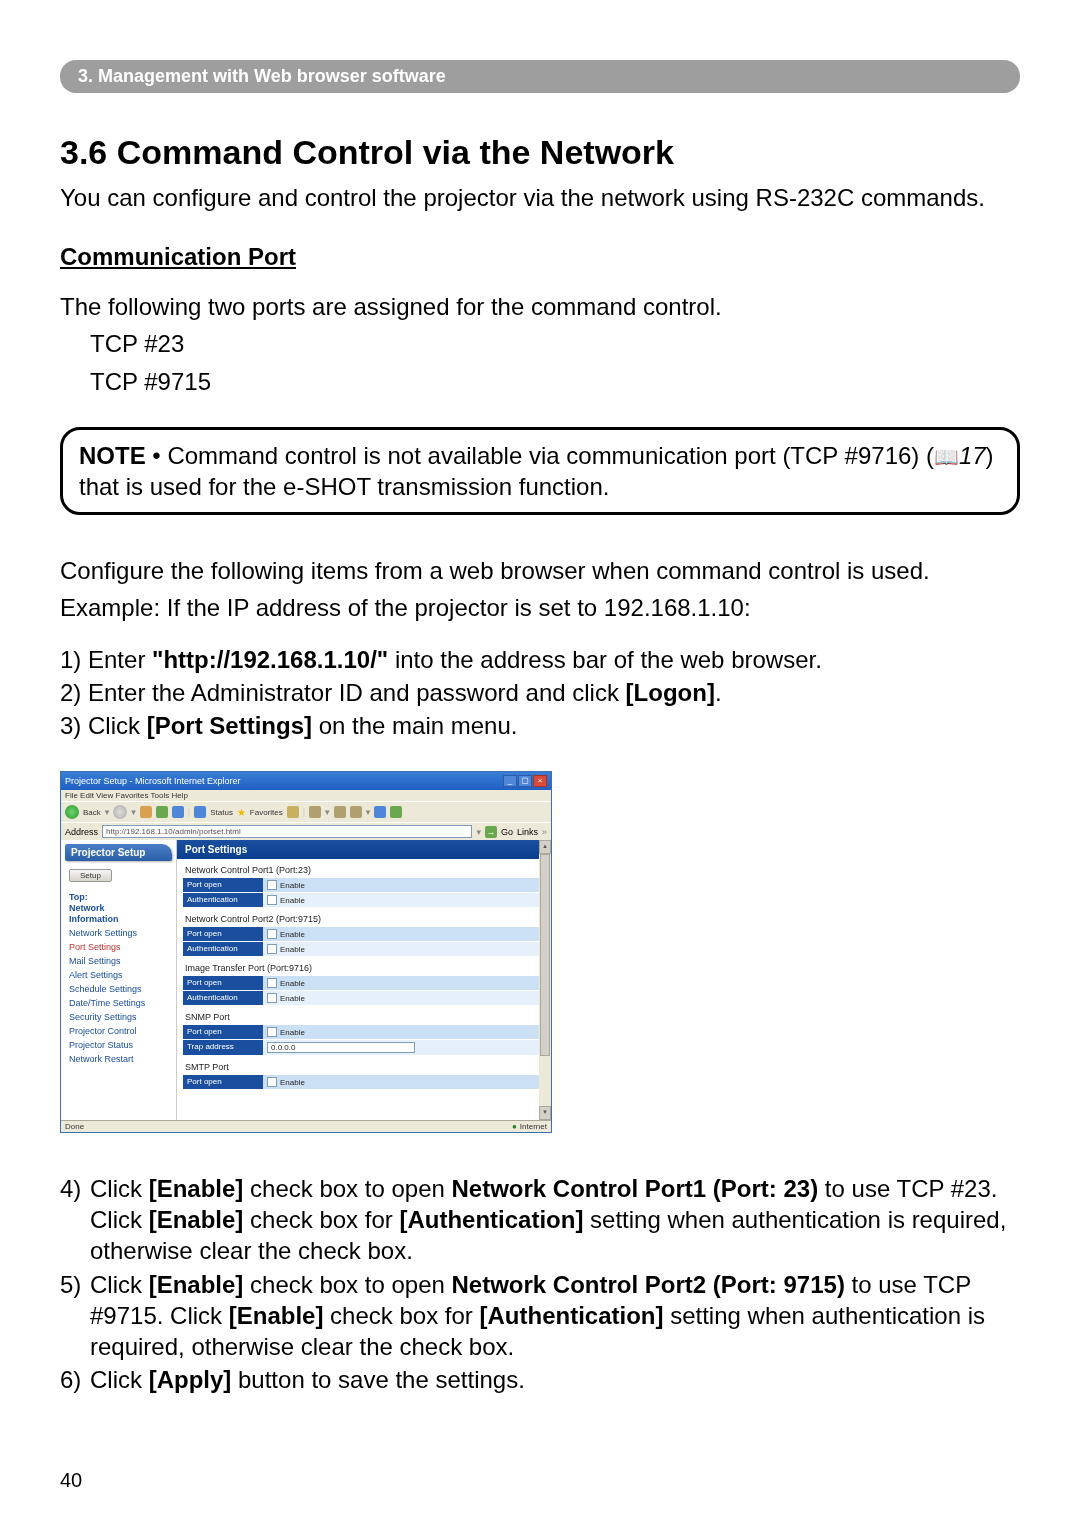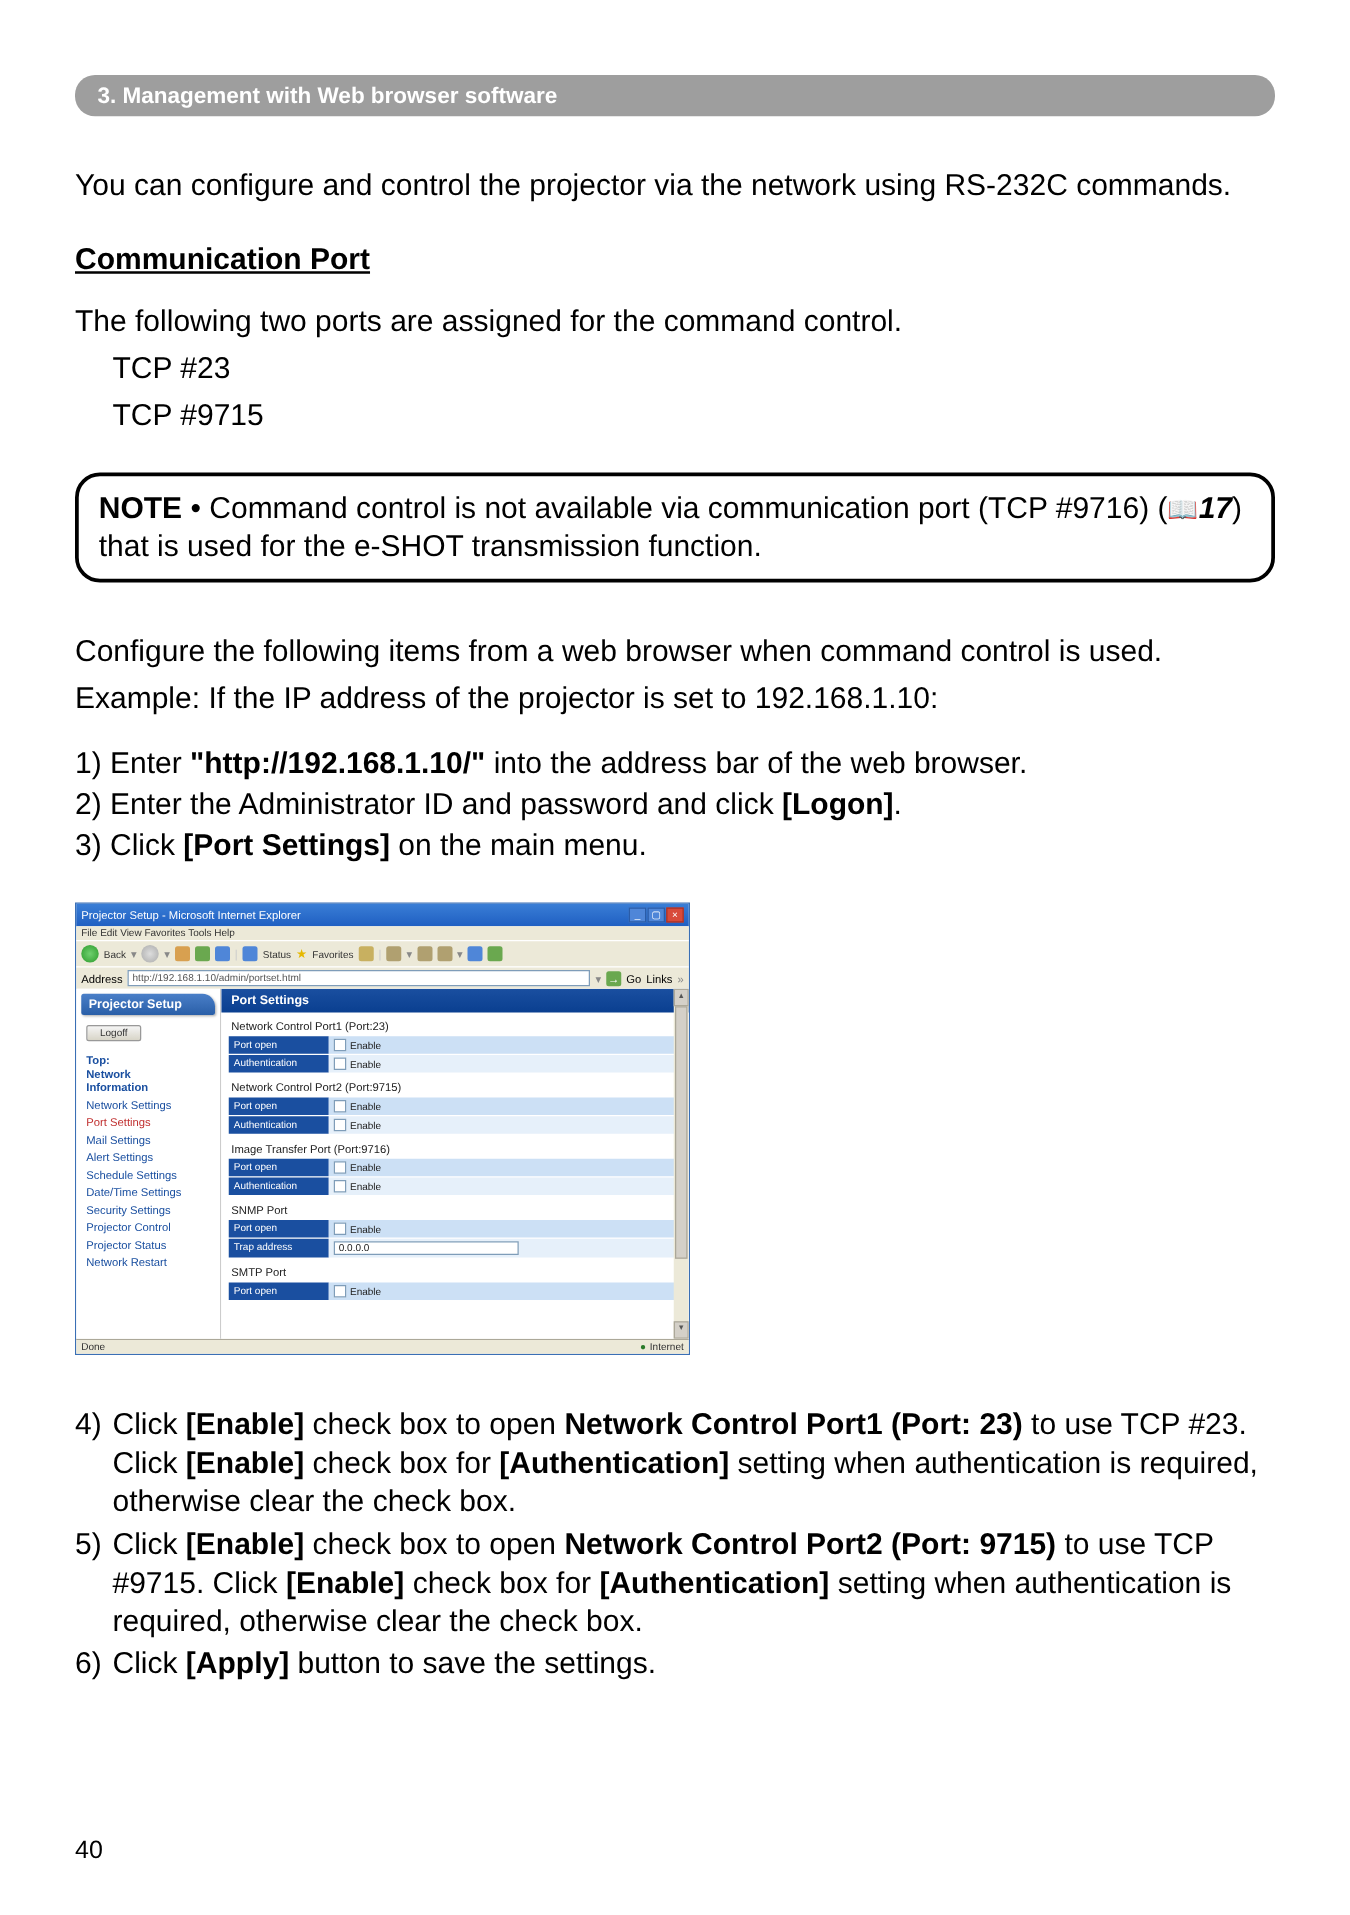--- a/index.html
+++ b/index.html
@@ -58,21 +58,21 @@
   .note-label {
     font-weight: 900;
   }
   .book-icon {
     display: inline-block;
     font-size: 20px;
     vertical-align: baseline;
   }
   .italic-ref {
     font-style: italic;
-    font-weight: bold;
+    font-weight: normal;
   }
   .heading-row {
     display: flex;
     align-items: baseline;
     gap: 6px;
     margin-bottom: 20px;
   }
   .step-list {
     font-size: 24px;
     line-height: 1.3;
@@ -312,20 +312,21 @@
     font-size: 20px;
   }
 </style>
 </head>
 <body>
 
 <div class="page">
 
   <div class="header-bar">3. Management with Web browser software</div>
 
+  <h1 class="main-heading">3.6 Command Control via the Network</h1>
 
   <p class="intro-text">You can configure and control the projector via the network using RS-232C commands.</p>
 
   <h2 class="sub-heading">Communication Port</h2>
 
   <p class="body-text">The following two ports are assigned for the command control.</p>
   <p class="body-text indent">TCP #23</p>
   <p class="body-text indent">TCP #9715</p>
 
   <div class="note-box">
@@ -387,21 +388,21 @@
       <span class="ie-url">http://192.168.1.10/admin/portset.html</span>
       <span style="color:#888">▾</span>
       <span class="ie-go">→</span>
       <span>Go</span>
       <span>Links</span>
       <span style="color:#888">»</span>
     </div>
     <div class="ie-content">
       <div class="ie-sidebar">
         <div class="ie-sidebar-header">Projector Setup</div>
-        <span class="ie-logoff">Logoff</span>
+        <span class="ie-logoff">Setup</span>
         <div class="ie-side-group">
           <span>Top:</span><br>
           <span>Network</span><br>
           <span>Information</span>
         </div>
         <div class="ie-side-link">Network Settings</div>
         <div class="ie-side-link active">Port Settings</div>
         <div class="ie-side-link">Mail Settings</div>
         <div class="ie-side-link">Alert Settings</div>
         <div class="ie-side-link">Schedule Settings</div>

